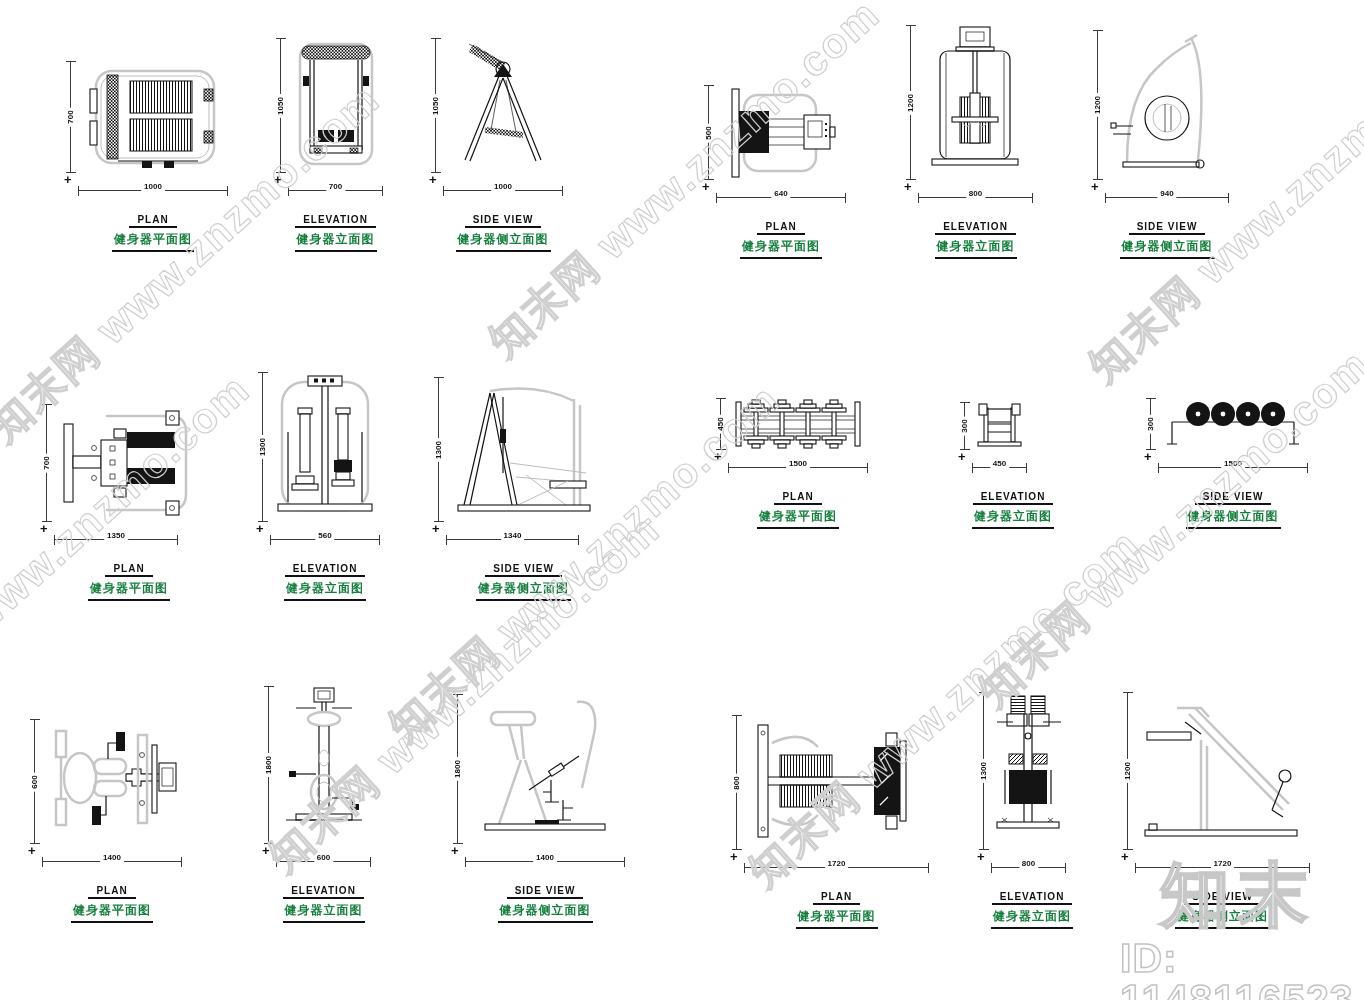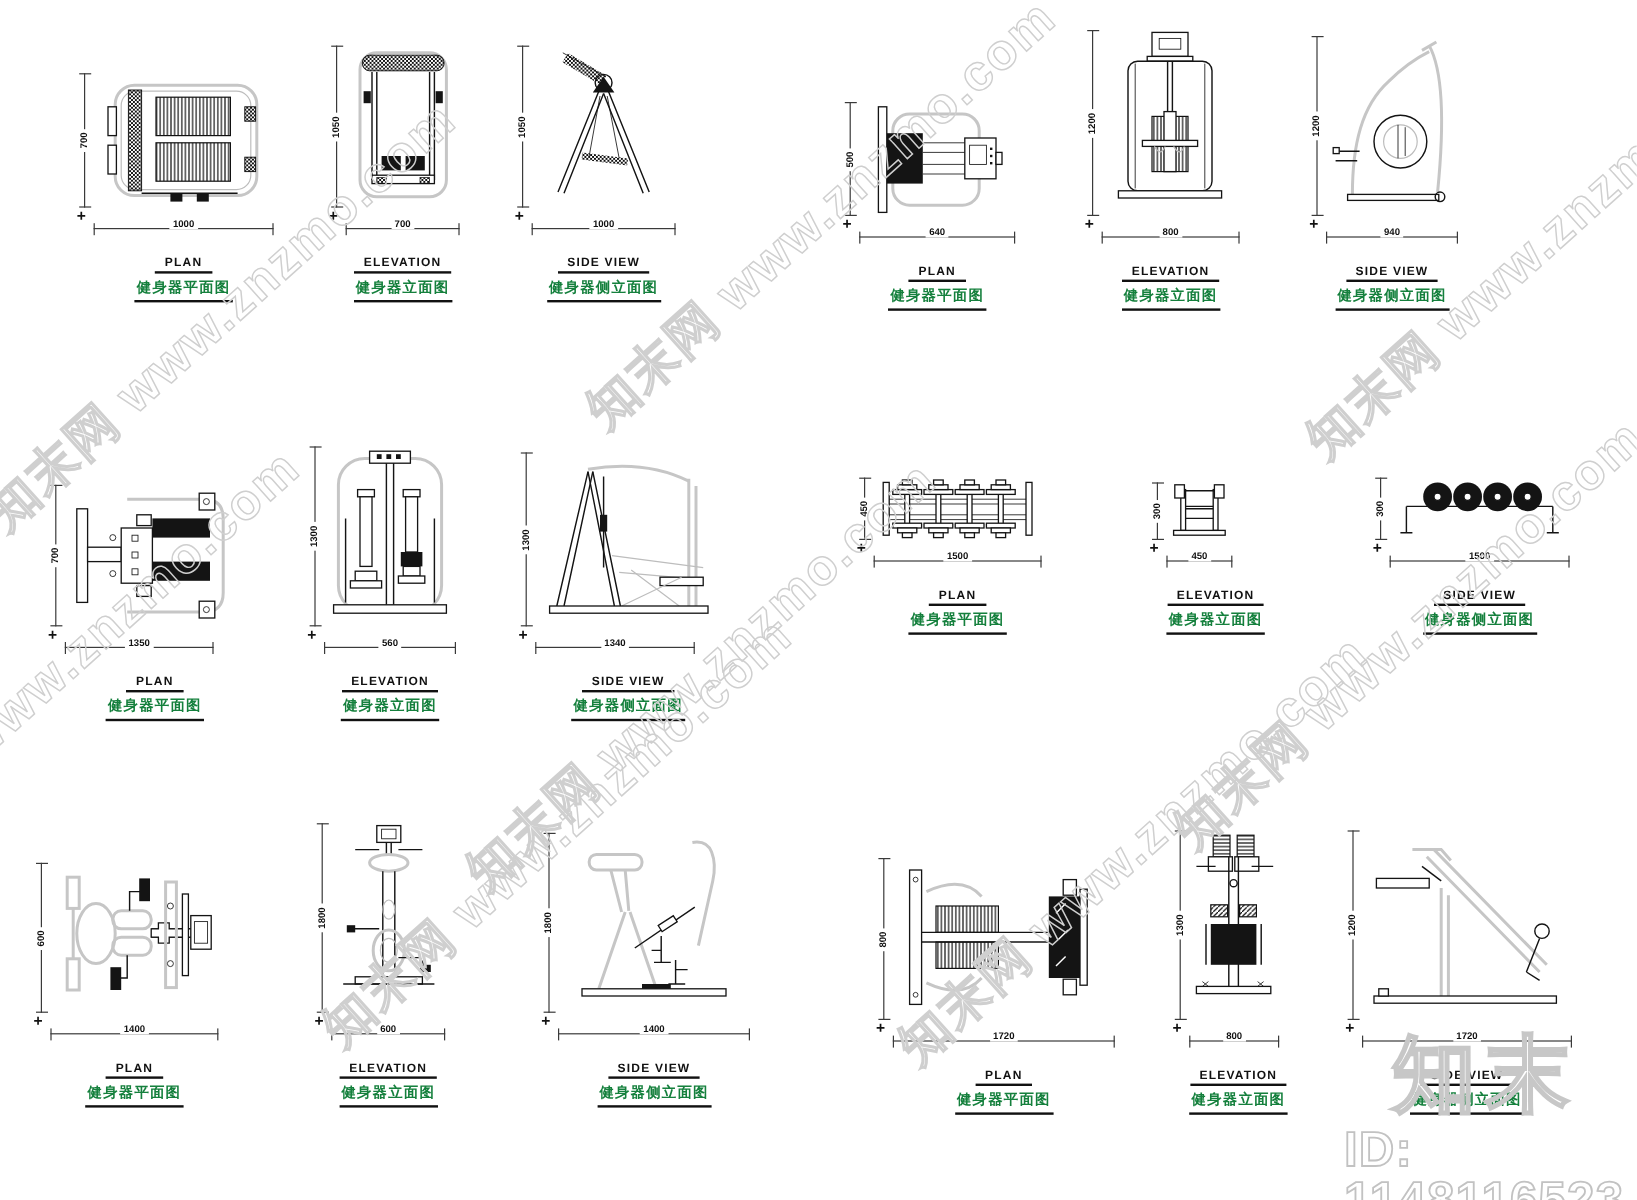--- a/index.html
+++ b/index.html
@@ -240,21 +240,21 @@
           <circle cx="62" cy="88" r="14" class="lt"></circle>
           <path d="M60,74 V102 M66,76 V100" class="th"></path>
           <path d="M8,96 H28 M8,104 H26" class="dk"></path>
           <rect x="6" y="93" width="5" height="5" class="wf"></rect>
           <rect x="18" y="132" width="76" height="5" class="wf"></rect>
           <circle cx="95" cy="134" r="4" class="dk"></circle>
         </svg>
           </div>
         <span class="datum">+</span>
       </div>
-      <div class="hdim" style="width:110px">
+      <div class="hdim" style="width:124px">
           <span class="dl"></span>
           <span class="num">940</span>
         </div>
       <div class="vlabel">
         <span class="en">SIDE VIEW</span>
         <span class="cn">健身器侧立面图</span>
       </div>
     </div>
   </div>
 

